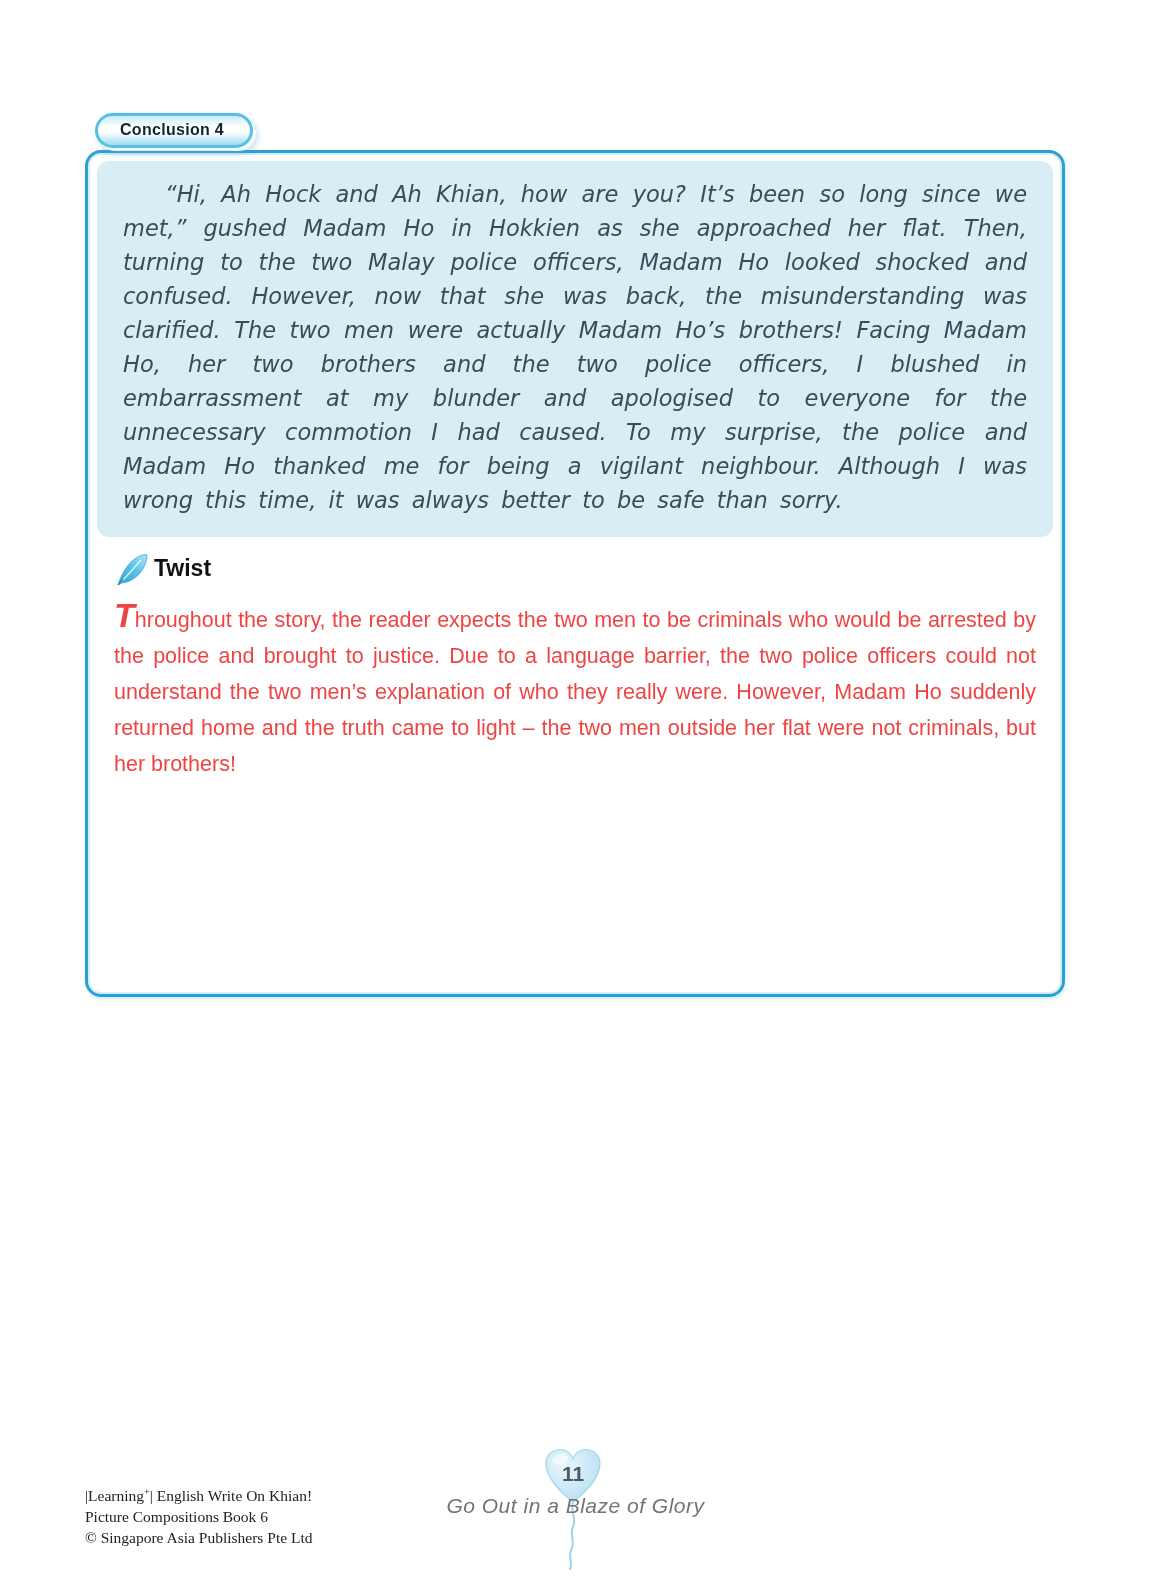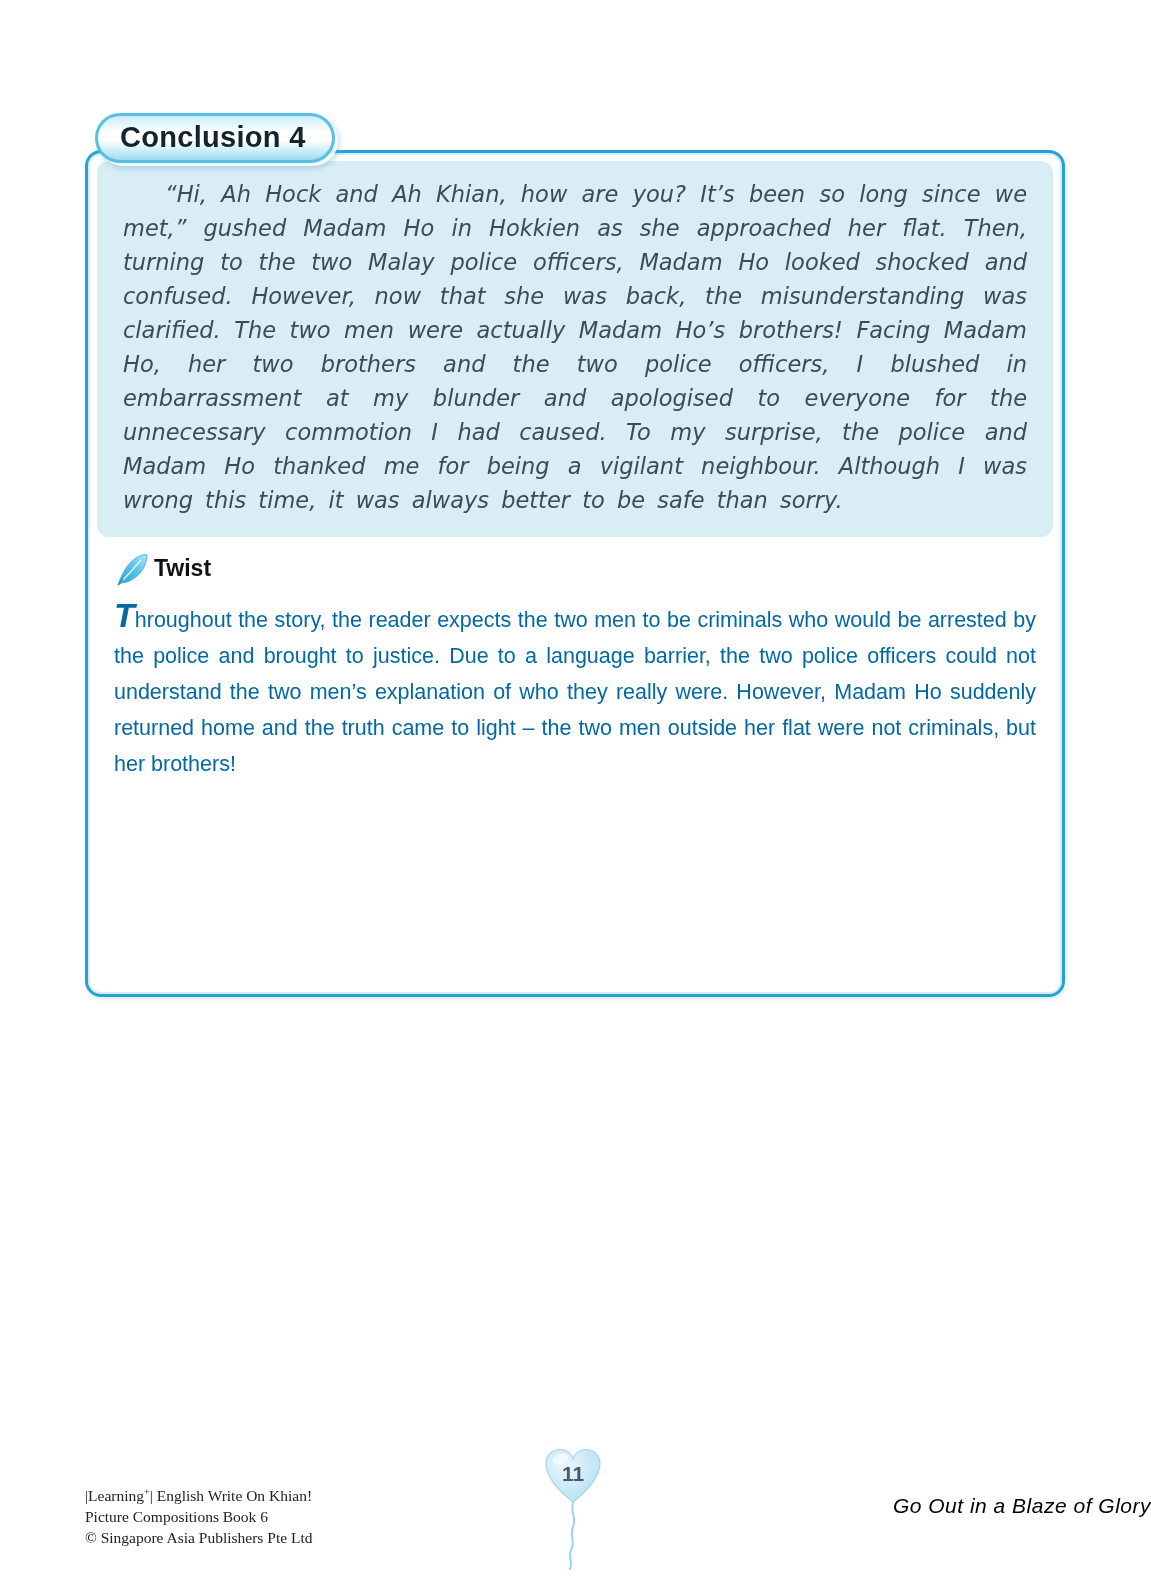--- a/index.html
+++ b/index.html
@@ -18,21 +18,21 @@
     box-shadow: inset 0 0 0 2px #d2eef9, 1px 2px 4px rgba(130,200,235,.35);
     padding:8px 9px 0 9px;
   }
 
   
   .badge {
     position:absolute; left:95px; top:113px; z-index:3;
     padding:5px 26px 6px 22px;
     border:3px solid #58c0e6; border-radius:999px;
     background:linear-gradient(180deg,#c9ecf8 0%, #ffffff 36%, #ffffff 56%, #9edcf2 100%);
-    font-weight:bold; font-size:29px; color:#14242e;
+    font-weight:bold; font-size:16px; color:#14242e;
     box-shadow: 3px 3px 0 rgba(255,255,255,.85), 4px 5px 6px rgba(90,170,205,.45);
     letter-spacing:.3px;
   }
 
   
   .sample-panel {
     background:#d9edf5; border-radius:12px;
     padding:16px 26px 20px 26px; margin-bottom:14px;
   }
   .sample-text {
@@ -42,36 +42,36 @@
   }
 
   
   .twist-area { padding:0 17px; }
   .twist-heading {
     display:flex; align-items:center; margin:10px 0 12px 0;
     font-weight:bold; font-size:23px; color:#111;
   }
   .twist-heading .icon-wrap { width:38px; height:38px; margin-right:2px; margin-bottom:-4px; }
   .body-para {
-    font-size:21.5px; line-height:36px; color:#0369a1;
+    font-size:21.5px; line-height:36px; color:#ef4444;
     text-align:justify; margin:0 0 19px 0;
   }
   .dropcap { font-size:34px; font-weight:bold; font-style:italic; line-height:36px; }
 
   
   .imprint {
     position:absolute; left:85px; top:1481px;
     font-family:"Liberation Serif", "DejaVu Serif", serif;
     font-size:15.5px; line-height:21px; color:#222222;
   }
   .imprint sup { font-size:10px; }
   .balloon-wrap { position:absolute; left:540px; top:1446px; width:66px; height:130px; z-index:1; }
   .tagline {
-    position:absolute; left:0; right:0; top:1494px; text-align:right; z-index:2;
-    font-style:italic; font-size:21px; color:#000000; letter-spacing:.5px;
+    position:absolute; left:0; right:0; top:1494px; text-align:center; z-index:2;
+    font-style:italic; font-size:21px; color:#737373; letter-spacing:.5px;
   }
 </style>
 </head>
 <body>
 
 <div class="page">
 
   <div class="badge">
     <span>Conclusion 4</span>
   </div>

